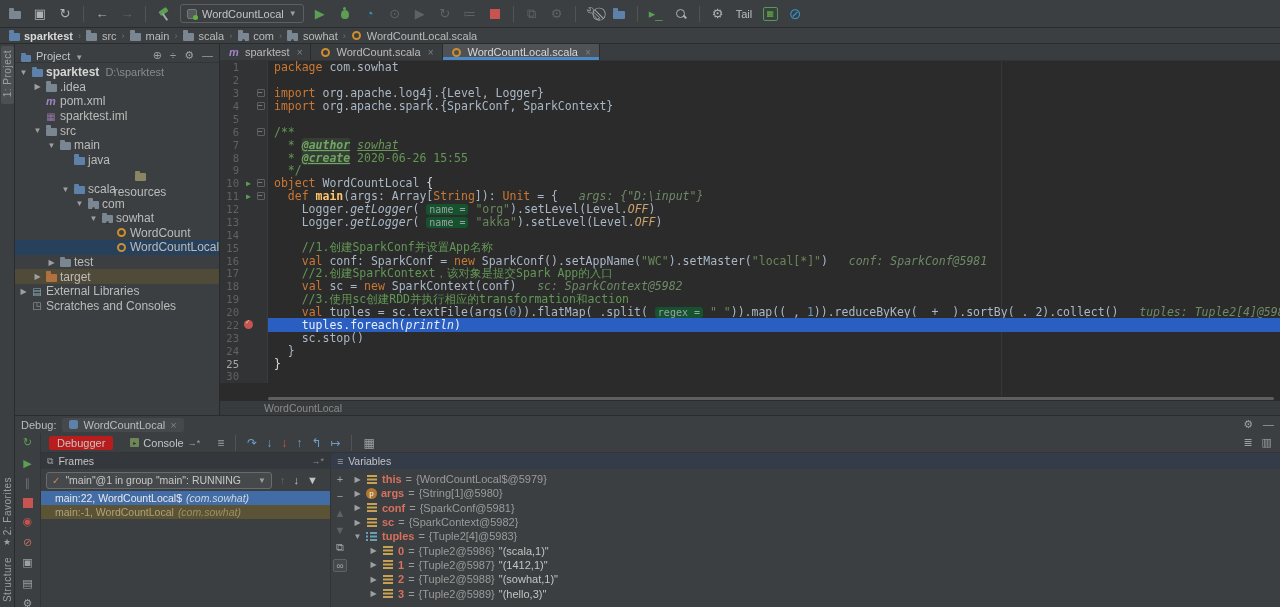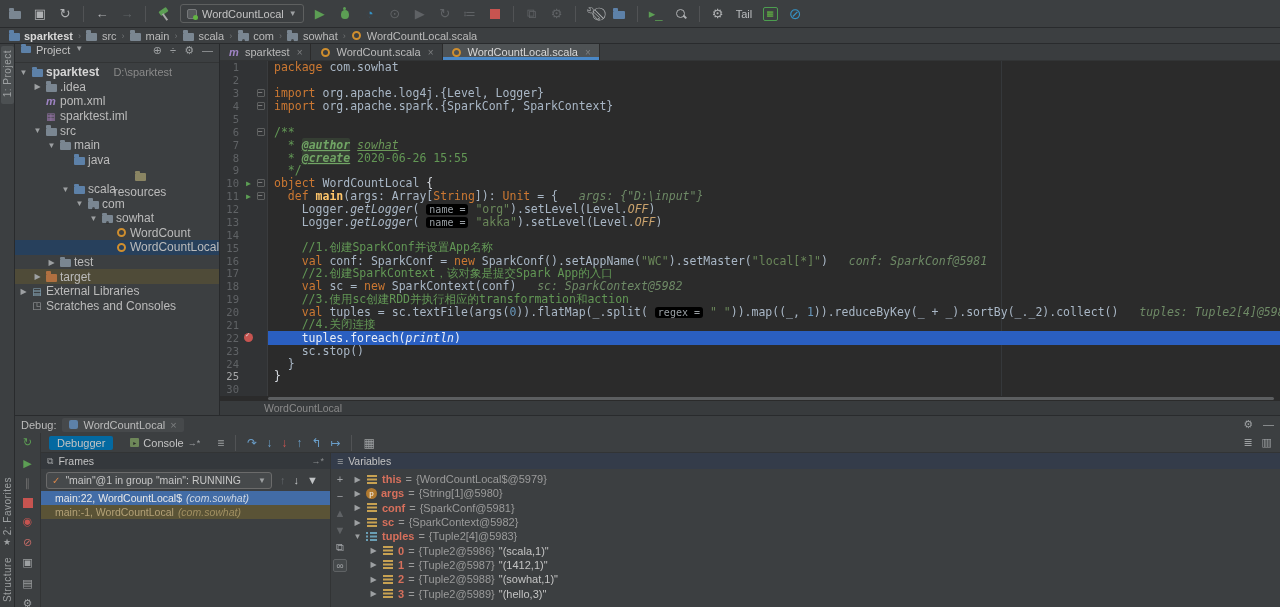--- a/index.html
+++ b/index.html
@@ -41,26 +41,26 @@
   .main{flex:1;display:flex;min-height:0;}
   .stripe{width:15px;background:#3c3f41;border-right:1px solid #292b2d;display:flex;flex-direction:column;justify-content:space-between;align-items:center;padding:2px 0;flex:0 0 auto;}
   .vtext{writing-mode:vertical-lr;transform:rotate(180deg);font-size:10px;color:#9da0a2;letter-spacing:.5px;white-space:nowrap;}
   .stripe .tab-active{background:#4c5052;padding:4px 1px;border-radius:2px;}
   .stripe-bottom{display:flex;flex-direction:column;gap:10px;align-items:center;overflow:hidden;}
   .content{flex:1;display:flex;flex-direction:column;min-width:0;}
 
   
   .workspace{height:371px;display:flex;flex:0 0 auto;min-width:0;}
   .project-panel{width:205px;background:#3c3f41;border-right:1px solid #282a2c;display:flex;flex-direction:column;flex:0 0 auto;}
-  .panel-header{height:19px;display:flex;align-items:flex-start;gap:5px;padding:0 6px;font-size:11px;color:#c3c3c3;border-bottom:1px solid #323435;}
+  .panel-header{height:19px;display:flex;align-items:flex-end;gap:5px;padding:0 6px;font-size:11px;color:#c3c3c3;border-bottom:1px solid #323435;}
   .panel-header .ph-icons{margin-left:auto;display:flex;gap:8px;color:#9da0a2;font-size:11px;}
   .tree{flex:1;overflow:hidden;padding-top:2px;font-size:12px;}
   .trow{height:14.6px;display:flex;align-items:center;gap:3px;white-space:nowrap;color:#bbbbbb;}
   .trow .arrow{width:9px;font-size:8px;color:#9da0a2;text-align:center;flex:0 0 auto;}
-  .trow .extra{color:#8a8a8a;margin-left:11px;font-size:11px;}
+  .trow .extra{color:#8a8a8a;margin-left:3px;font-size:11px;}
   .trow.bold .lbl{font-weight:bold;color:#d5d5d5;}
   .trow.sel-blue{background:#27405c;}
   .trow.sel-olive{background:#4f4b38;}
   .ticn{width:12px;height:12px;flex:0 0 auto;display:flex;align-items:center;justify-content:center;position:relative;}
   .fold-shape{width:11px;height:8px;border-radius:1px;position:relative;margin-top:2px;}
   .fold-shape::before{content:"";position:absolute;left:0;top:-2.5px;width:5px;height:2.5px;border-radius:1px 1px 0 0;background:inherit;}
   .f-gray{background:#7a8691;}
   .f-src{background:#5d81a8;}
   .f-exc{background:#b07040;}
   .f-res{background:#8a8563;}
@@ -98,38 +98,38 @@
   .tk-w{color:#d8dce2;}
   .tk-s{color:#6a8759;}
   .tk-c{color:#629755;}
   .tk-n{color:#6897bb;}
   .tk-m{color:#a9b7c6;font-style:italic;}
   .tk-fn{color:#ffc66b;font-weight:bold;}
   .tk-f{color:#c9a26d;font-style:italic;}
   .tk-h{color:#6e8a66;font-style:italic;}
   .tk-dt{color:#71a565;font-style:italic;font-weight:bold;text-decoration:underline;background:rgba(90,130,80,.22);border-radius:2px;}
   .tk-du{color:#6a9758;font-style:italic;text-decoration:underline;}
-  .chip{background:#000000;color:#9aa0a5;border-radius:3px;padding:0 3px;font-size:10px;font-style:normal;}
+  .chip{background:#14532d;color:#9aa0a5;border-radius:3px;padding:0 3px;font-size:10px;font-style:normal;}
   .hscroll{height:5px;background:#2b2b2b;position:relative;flex:0 0 auto;}
   .hscroll .thumb{position:absolute;left:48px;right:6px;top:1px;height:3px;background:#5c5e60;border-radius:2px;}
   .ed-bc{height:14px;background:#383b3d;display:flex;align-items:center;padding-left:44px;font-size:10.5px;color:#8a8a8a;flex:0 0 auto;}
 
   
   .debug-panel{flex:1;border-top:1px solid #292b2d;background:#3c3f41;display:flex;flex-direction:column;min-height:0;}
   .debug-header{height:17px;display:flex;align-items:center;padding:0 6px;gap:6px;font-size:11px;color:#bbbbbb;flex:0 0 auto;}
   .dtab{display:flex;align-items:center;gap:5px;background:#46494b;padding:1px 7px;border-radius:2px;}
   .dtab .appic2{width:9px;height:9px;background:#5d81a8;border-radius:2px;position:relative;}
   .dh-right{margin-left:auto;display:flex;gap:10px;color:#9da0a2;font-size:11px;}
   .debug-main{flex:1;display:flex;min-height:0;}
   .debug-left{width:26px;border-right:1px solid #323435;display:flex;flex-direction:column;align-items:center;padding-top:3px;gap:7.5px;flex:0 0 auto;font-size:11px;}
   .dli{width:16px;height:14px;display:flex;align-items:center;justify-content:center;}
   .debug-right{flex:1;display:flex;flex-direction:column;min-width:0;}
   .debug-toolbar{height:20px;border-bottom:1px solid #323435;display:flex;align-items:center;gap:9px;padding:0 8px;flex:0 0 auto;font-size:11px;}
   .dtt{padding:1px 8px;border-radius:2px;color:#c3c3c3;display:flex;align-items:center;gap:4px;}
-  .dtt.sel{background:#0369a1;}
+  .dtt.sel{background:#b91c1c;}
   .conic{width:9px;height:9px;background:#6e8759;border-radius:1px;color:#2b2b2b;font-size:6px;display:flex;align-items:center;justify-content:center;}
   .step{font-size:12px;color:#6a9ec9;}
   .step.red{color:#c75450;}
   .step.dim{color:#5f6265;}
   .dt-right{margin-left:auto;display:flex;gap:9px;color:#9da0a2;}
   .debug-body{flex:1;display:flex;min-height:0;}
   .frames-panel{width:290px;border-right:1px solid #323435;display:flex;flex-direction:column;flex:0 0 auto;}
   .mini-header{height:16px;background:#34383c;display:flex;align-items:center;gap:5px;padding:0 6px;font-size:10.5px;color:#c3c3c3;flex:0 0 auto;}
   .mini-header.vars{background:#343c4a;}
   .mh-right{margin-left:auto;color:#8a8d8f;font-size:9px;}
@@ -608,28 +608,20 @@
                 </span>
                 <span class="code"><span class="tk-c">    //3.使用sc创建RDD并执行相应的transformation和action</span></span>
               </div>
               <div class="cl">
                 <span class="gutter">
                   <span class="ln">20</span>
                   <span class="gslot"></span>
                   <span class="fslot"></span>
                 </span>
                 <span class="code"><span class="tk-p">    </span><span class="tk-k">val</span><span class="tk-p"> tuples = sc.textFile(args(</span><span class="tk-n">0</span><span class="tk-p">)).flatMap(_.split( </span><span class="chip">regex =</span><span class="tk-p"> </span><span class="tk-s">" "</span><span class="tk-p">)).map((_, </span><span class="tk-n">1</span><span class="tk-p">)).reduceByKey(_ + _).sortBy(_._2).collect()   </span><span class="tk-h">tuples: Tuple2[4]@5983   args: {"D:\input"}</span></span>
-              </div>
-              <div class="cl">
-                <span class="gutter">
-                  <span class="ln">21</span>
-                  <span class="gslot"></span>
-                  <span class="fslot"></span>
-                </span>
-                <span class="code"><span class="tk-c">    //4.关闭连接</span></span>
               </div>
               <div class="cl exec">
                 <span class="gutter">
                   <span class="ln">22</span>
                   <span class="gslot">
                     <span class="bp"></span>
                   </span>
                   <span class="fslot"></span>
                 </span>
                 <span class="code"><span class="tk-p">    tuples.foreach(</span><span class="tk-m">println</span><span class="tk-p">)</span></span>

